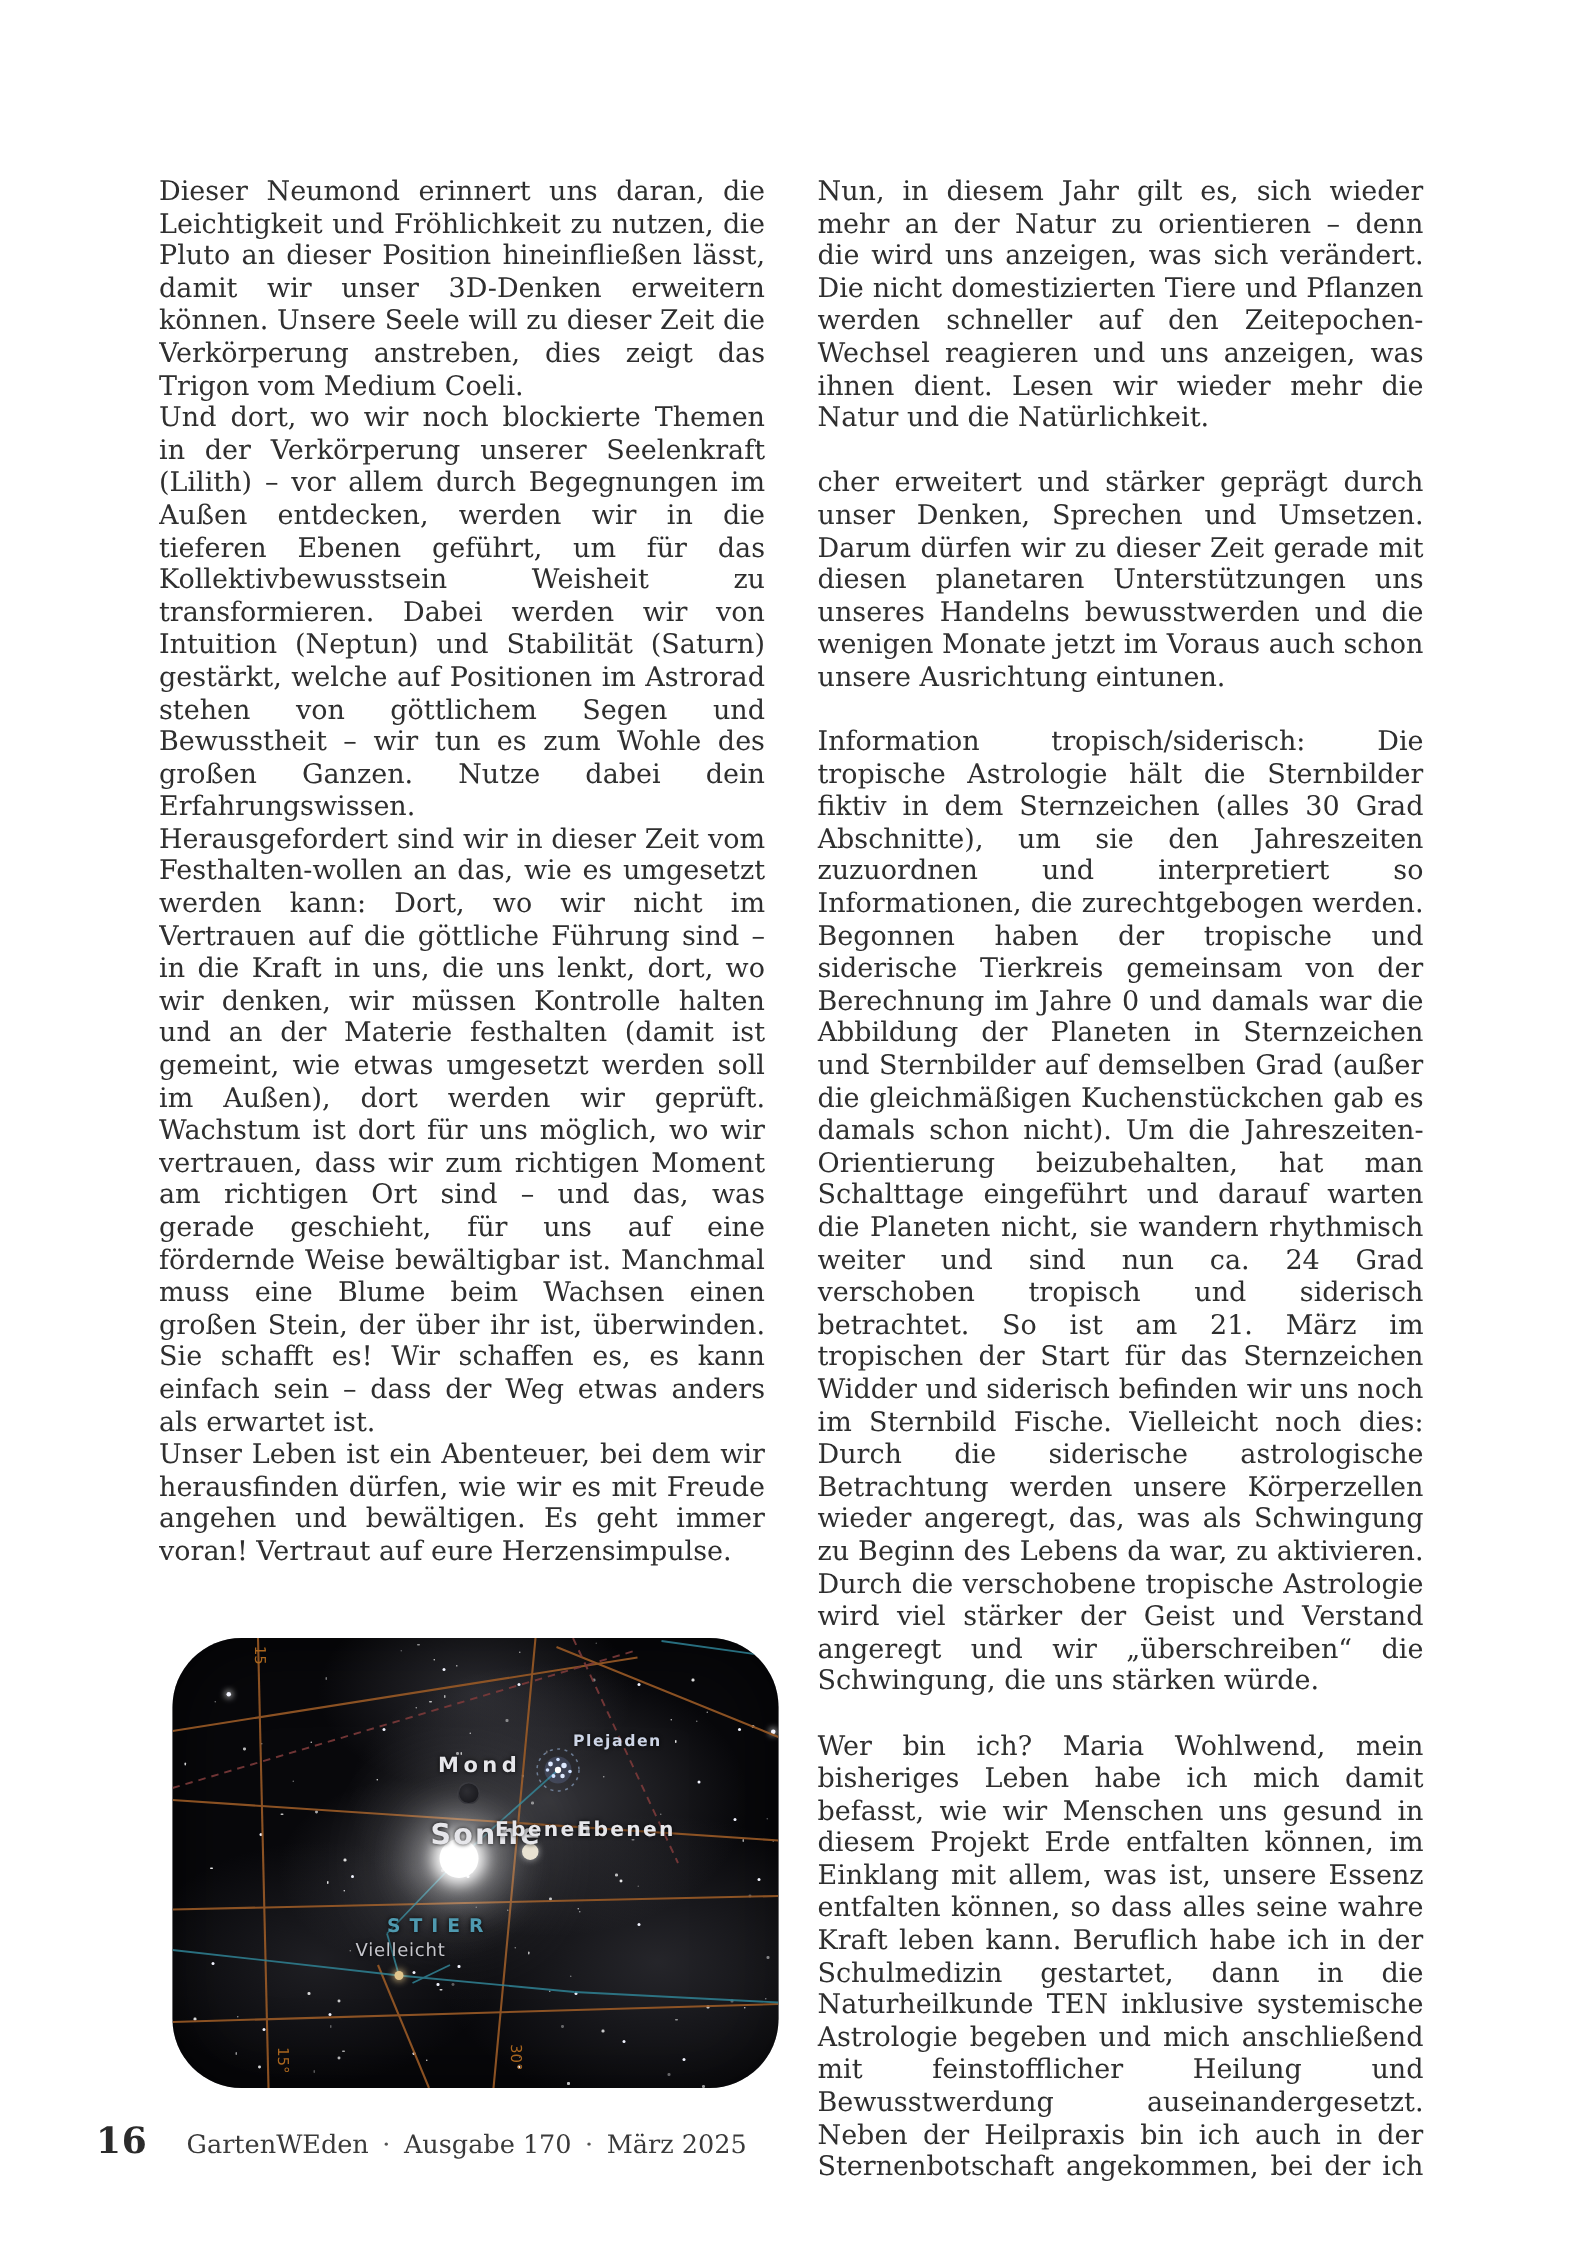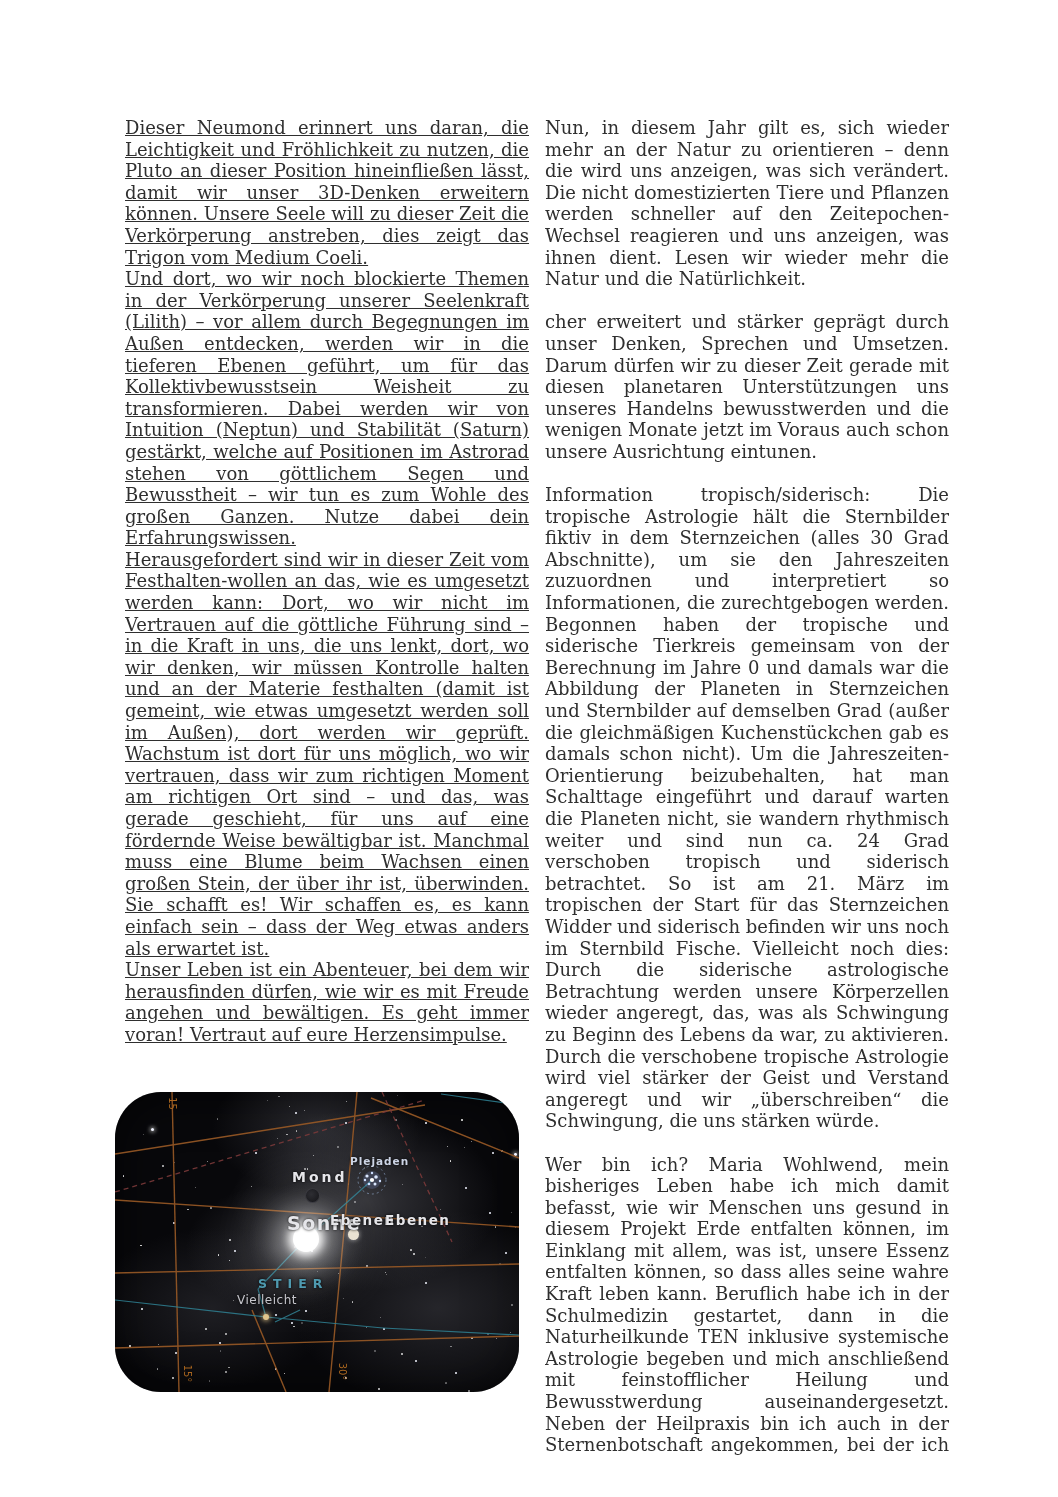--- a/index.html
+++ b/index.html
@@ -1,21 +1,21 @@
 <!DOCTYPE html>
 <html lang="de"><head>
 <meta charset="utf-8">
 <style>
   html,body{margin:0;padding:0;background:#ffffff;}
   .page{position:relative;width:1058px;height:1497px;background:#ffffff;overflow:hidden;
         font-family:"DejaVu Serif","Liberation Serif",serif;color:#2f2f2f;}
   .col{position:absolute;top:117px;width:404px;font-size:18px;line-height:21.6px;
        text-align:justify;hyphens:auto;-webkit-hyphens:auto;overflow:hidden;}
   .col p{margin:0;}
-  .col-left{left:125px;height:972px;text-decoration:underline;}
+  .col-left{left:106px;height:972px;}
   .col-right{left:545px;height:1340px;}
   .col-right p{margin:0 0 21.6px 0;}
   .col-right p:last-of-type{margin-bottom:0;}
 
   
   .chart{position:absolute;left:115px;top:1092px;width:404px;height:300px;border-radius:46px;
          overflow:hidden;background:#08080b;box-shadow:inset 0 0 50px rgba(0,0,0,.7);}
   .neb{position:absolute;inset:0;
     background:
       radial-gradient(ellipse 190px 130px at 62% 36%, rgba(118,118,126,.40), transparent 70%),
@@ -30,21 +30,21 @@
        box-shadow:0 0 10px 4px #fff,0 0 30px 14px rgba(255,255,255,.55),0 0 60px 30px rgba(255,255,255,.18);}
   .moon{width:13px;height:13px;left:190px;top:96px;
         background:radial-gradient(circle at 40% 40%, #2e2e33, #141418);border:1px solid rgba(150,150,160,.22);}
   .mercury{width:11px;height:11px;left:233px;top:137px;background:#e9e2d2;
            box-shadow:0 0 5px rgba(255,255,255,.6);}
   .aldebaran-star{width:6px;height:6px;left:148px;top:222px;background:#e2c68c;
                   box-shadow:0 0 5px 1px rgba(230,200,140,.8);}
   .lbl{position:absolute;font-family:"DejaVu Sans","Liberation Sans",sans-serif;color:#e6e6ea;
        font-weight:700;text-shadow:0 0 3px rgba(0,0,0,.9);white-space:nowrap;}
   .lbl-mond{left:177px;top:77px;font-size:14px;letter-spacing:3px;}
-  .lbl-plejaden{left:235px;top:63px;font-size:10.5px;letter-spacing:1px;color:#cdd5e6;}
+  .lbl-plejaden{left:235px;top:63px;font-size:10.5px;letter-spacing:1px;color:#cdd5e6;padding-left:32px;}
   .lbl-sonne{left:172px;top:120px;font-size:19px;letter-spacing:1.5px;}
   .lbl-merkur{left:215px;top:120px;font-size:13.5px;letter-spacing:1.5px;}
   .lbl-uranus{left:270px;top:120px;font-size:13.5px;letter-spacing:1.5px;}
   .lbl-stier{left:143px;top:184px;font-size:12.5px;letter-spacing:6px;color:#4f9ab0;}
   .lbl-aldebaran{left:122px;top:201px;font-size:12px;font-weight:400;color:#c6c6cc;letter-spacing:.5px;}
   .lbl-grid{font-size:10px;color:#a8651e;font-weight:400;transform:rotate(90deg);text-shadow:none;}
   .lbl-g15top{left:51px;top:6px;}
   .lbl-g15bl{left:64px;top:276px;}
   .lbl-g30{left:219px;top:274px;}
 
@@ -245,14 +245,20 @@
       <span class="lbl lbl-merkur">Ebenen</span>
       <span class="lbl lbl-uranus">Ebenen</span>
       <span class="lbl lbl-stier">STIER</span>
       <span class="lbl lbl-aldebaran">Vielleicht</span>
       <span class="lbl lbl-grid lbl-g15top">15</span>
       <span class="lbl lbl-grid lbl-g15bl">15°</span>
       <span class="lbl lbl-grid lbl-g30">30°</span>
     </div>
   </div>
 
+  <div class="footer">
+    <span class="pagenum">16</span>
+    <span class="meta">
+      <span>GartenWEden</span><span class="dot">·</span><span>Ausgabe 170</span><span class="dot">·</span><span>März 2025</span>
+    </span>
+  </div>
 
 </div>
 
 </body></html>

